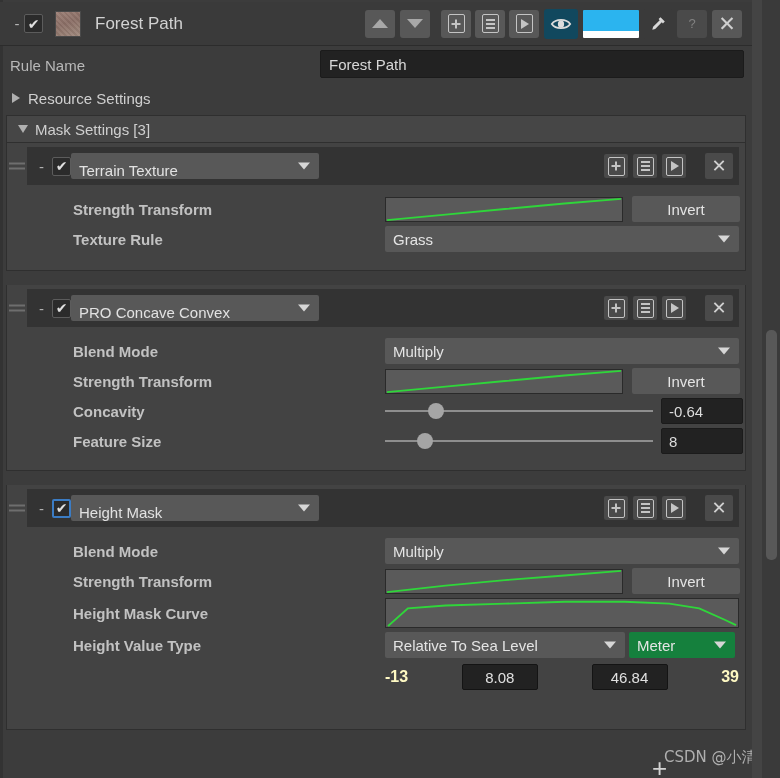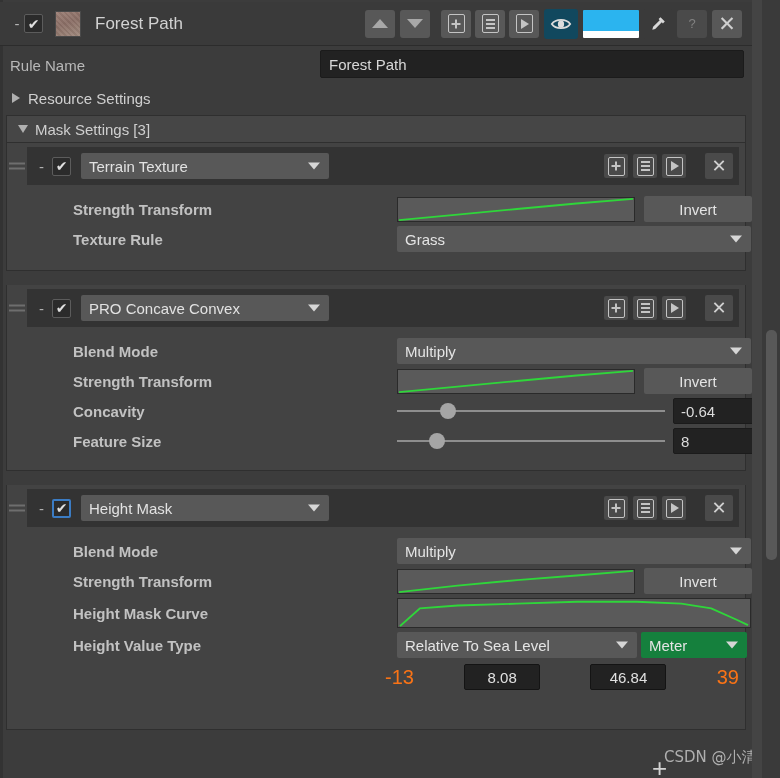--- a/index.html
+++ b/index.html
@@ -157,23 +157,23 @@
     display: flex; align-items: center;
     margin: 4px 6px 0 20px;
   }
   .grip {
     position: absolute; left: -18px; top: 50%; transform: translateY(-50%);
     display: flex; flex-direction: column; gap: 3px;
   }
   .grip i { display: block; width: 16px; height: 2px; background: #6e6e6e; }
   .mh-dash { color: #b0b0b0; font-size: 15px; margin: 0 8px 0 12px; line-height: 1; }
   .mask-dd {
-    width: 248px; height: 26px; margin-left: 10px;
+    width: 248px; height: 26px; 
     background: #585858; border-radius: 2px;
-    display: flex; align-items: center;
+    display: flex; align-items: flex-end;
     color: #e2e2e2; font-size: 15px; padding-left: 8px;
     position: relative;
   }
   .mask-dd .caret {
     position: absolute; right: 9px; top: 50%; transform: translateY(-50%);
     width: 0; height: 0;
     border-left: 6px solid transparent; border-right: 6px solid transparent;
     border-top: 7px solid #d6d6d6;
   }
   .mask-head-btns {
@@ -189,21 +189,21 @@
     color: #d0d0d0; font-size: 18px; background: #4a4a4a; border-radius: 2px;
   }
 
   
   .prop-row {
     display: flex; align-items: center; height: 28px;
     padding-left: 66px; margin-top: 2px;
   }
   .prop-label { color: #c2c2c2; font-size: 15px; flex: 0 0 auto; font-weight: bold; }
   .prop-label.disabled { color: #8a8a8a; }
-  .prop-ctrl { position: absolute; left: 390px; }
+  .prop-ctrl { position: absolute; left: 378px; }
 
   .curve-box {
     width: 238px; height: 25px;
     background: #5a5a5a; border: 1px solid #2a2a2a;
     position: relative; overflow: hidden;
   }
   .curve-box.wide { width: 354px; height: 30px; }
   .curve-box svg { position: absolute; inset: 0; width: 100%; height: 100%; }
 
   .invert-btn {
@@ -282,21 +282,21 @@
   .mm-slider .mm-cap.r { right: 0; border-radius: 0 9px 9px 0; }
   .mm-marker {
     position: absolute; width: 4px; background: #ff1515;
     top: -9px; height: 36px;
   }
 
   .mm-values {
     position: absolute; left: 378px; width: 354px; height: 28px;
     display: flex; align-items: center;
   }
-  .mm-min-lab, .mm-max-lab { color: #f97316; font-size: 20px; }
+  .mm-min-lab, .mm-max-lab { color: #fef9c3; font-size: 16px; font-weight: bold; }
   .mm-num {
     height: 26px; background: #222222; border: 1px solid #141414;
     border-radius: 2px; color: #e0e0e0; font-size: 15px;
     display: flex; align-items: center; justify-content: center;
     min-width: 76px;
   }
 
   
   .bottom-plus {
     position: absolute; left: 652px; top: 755px;

